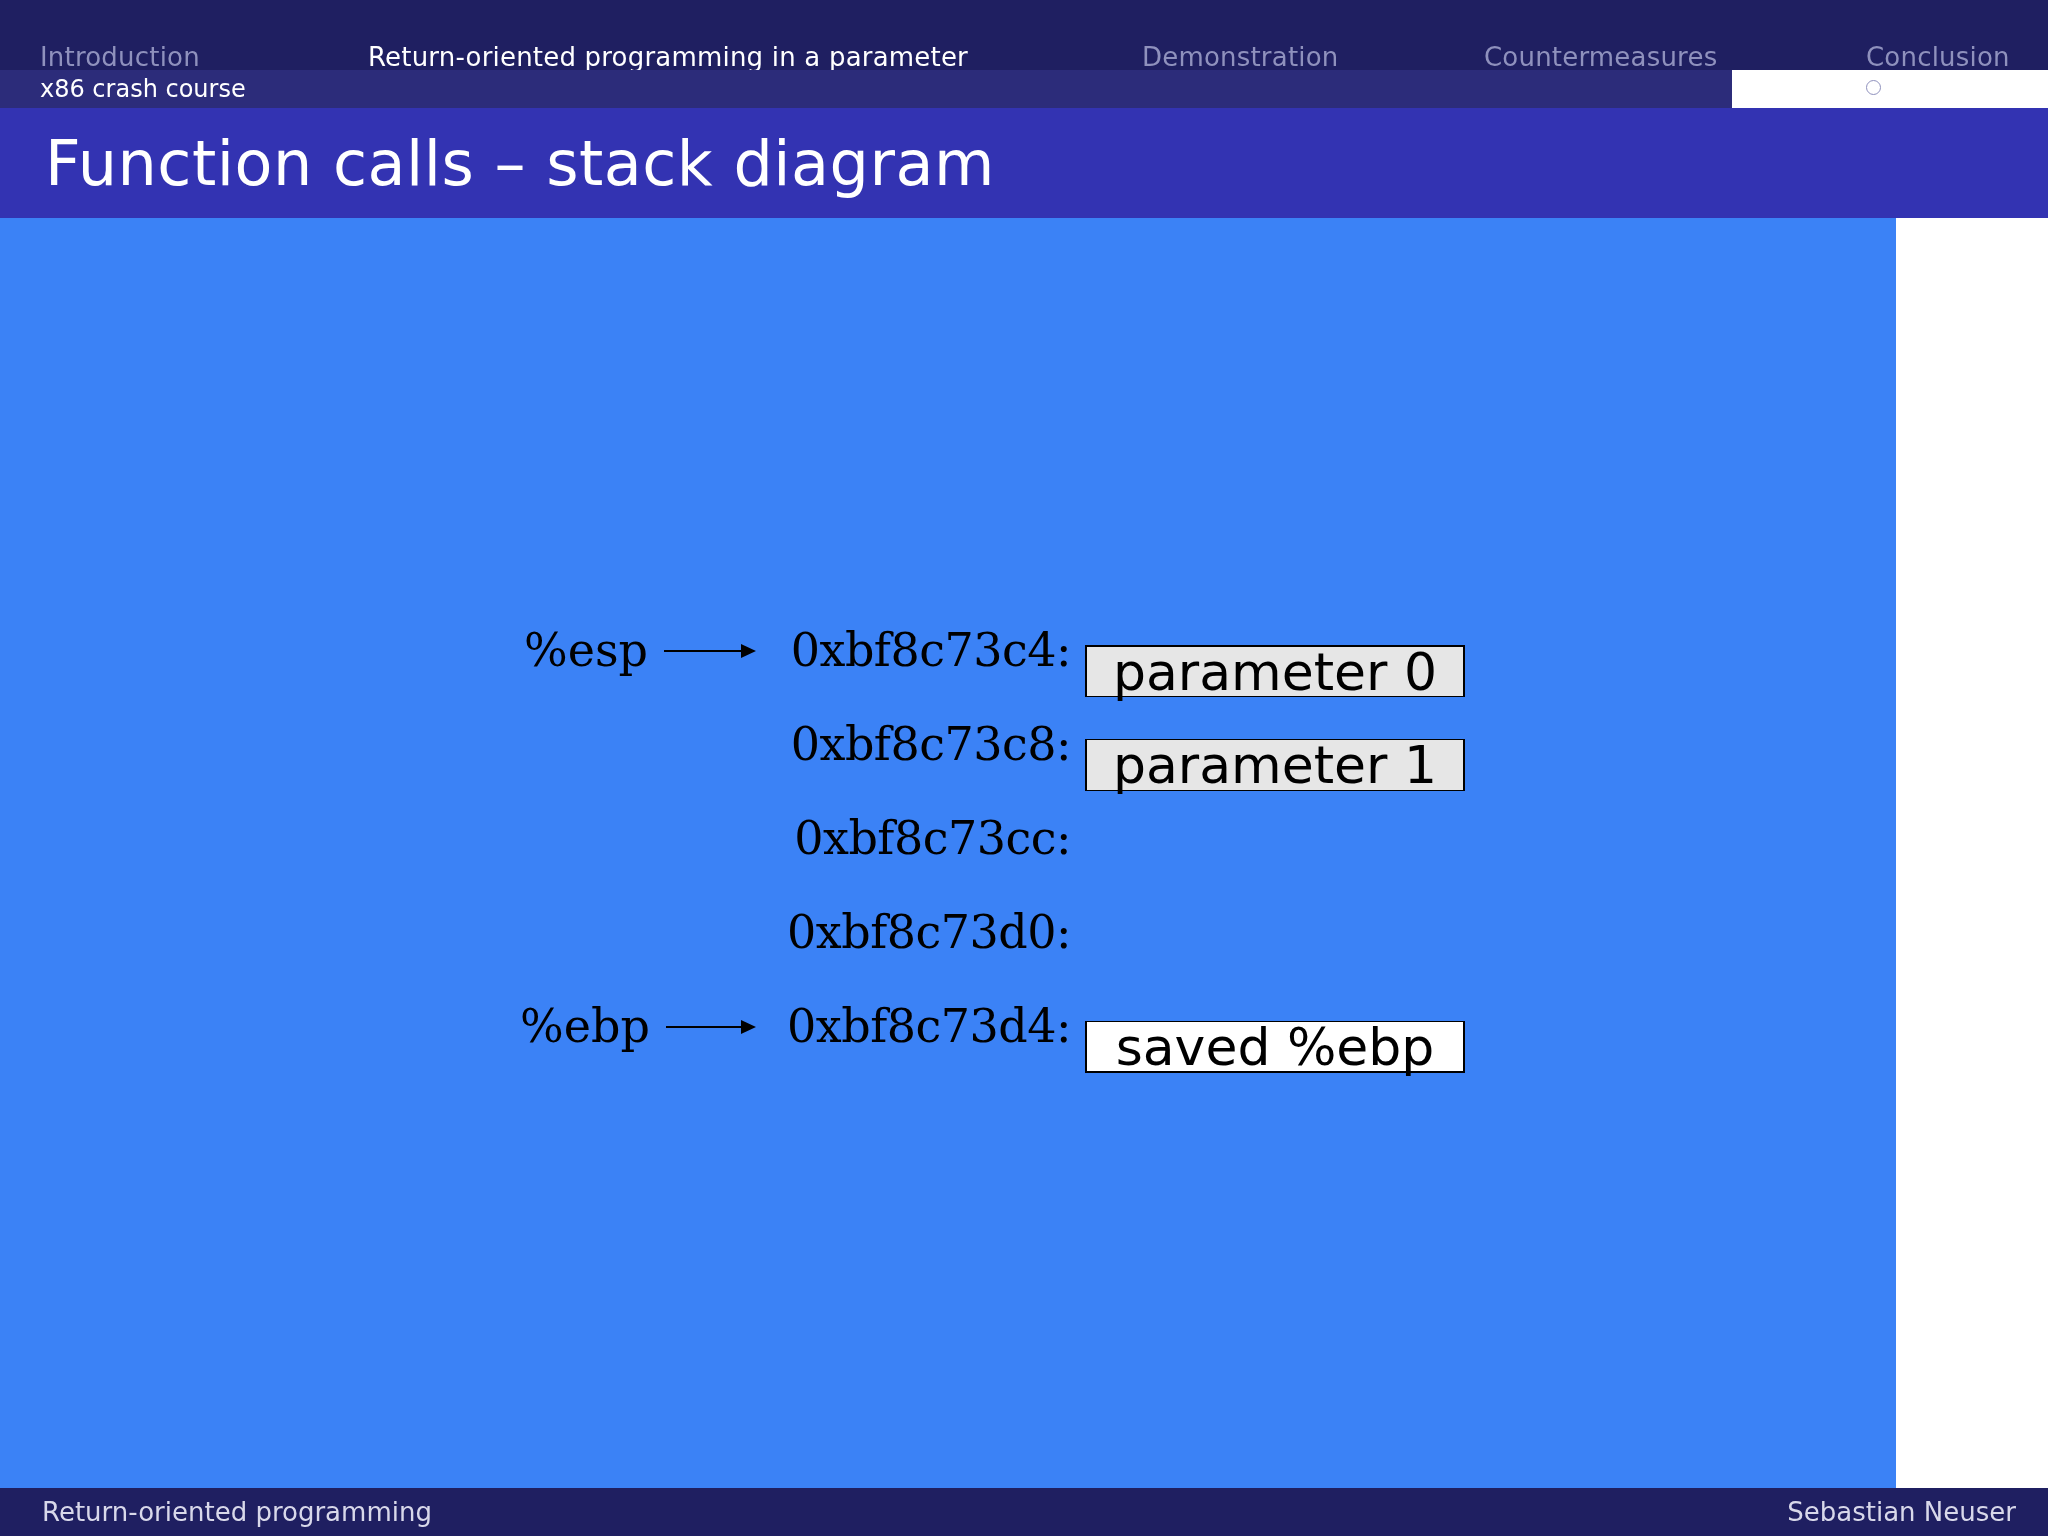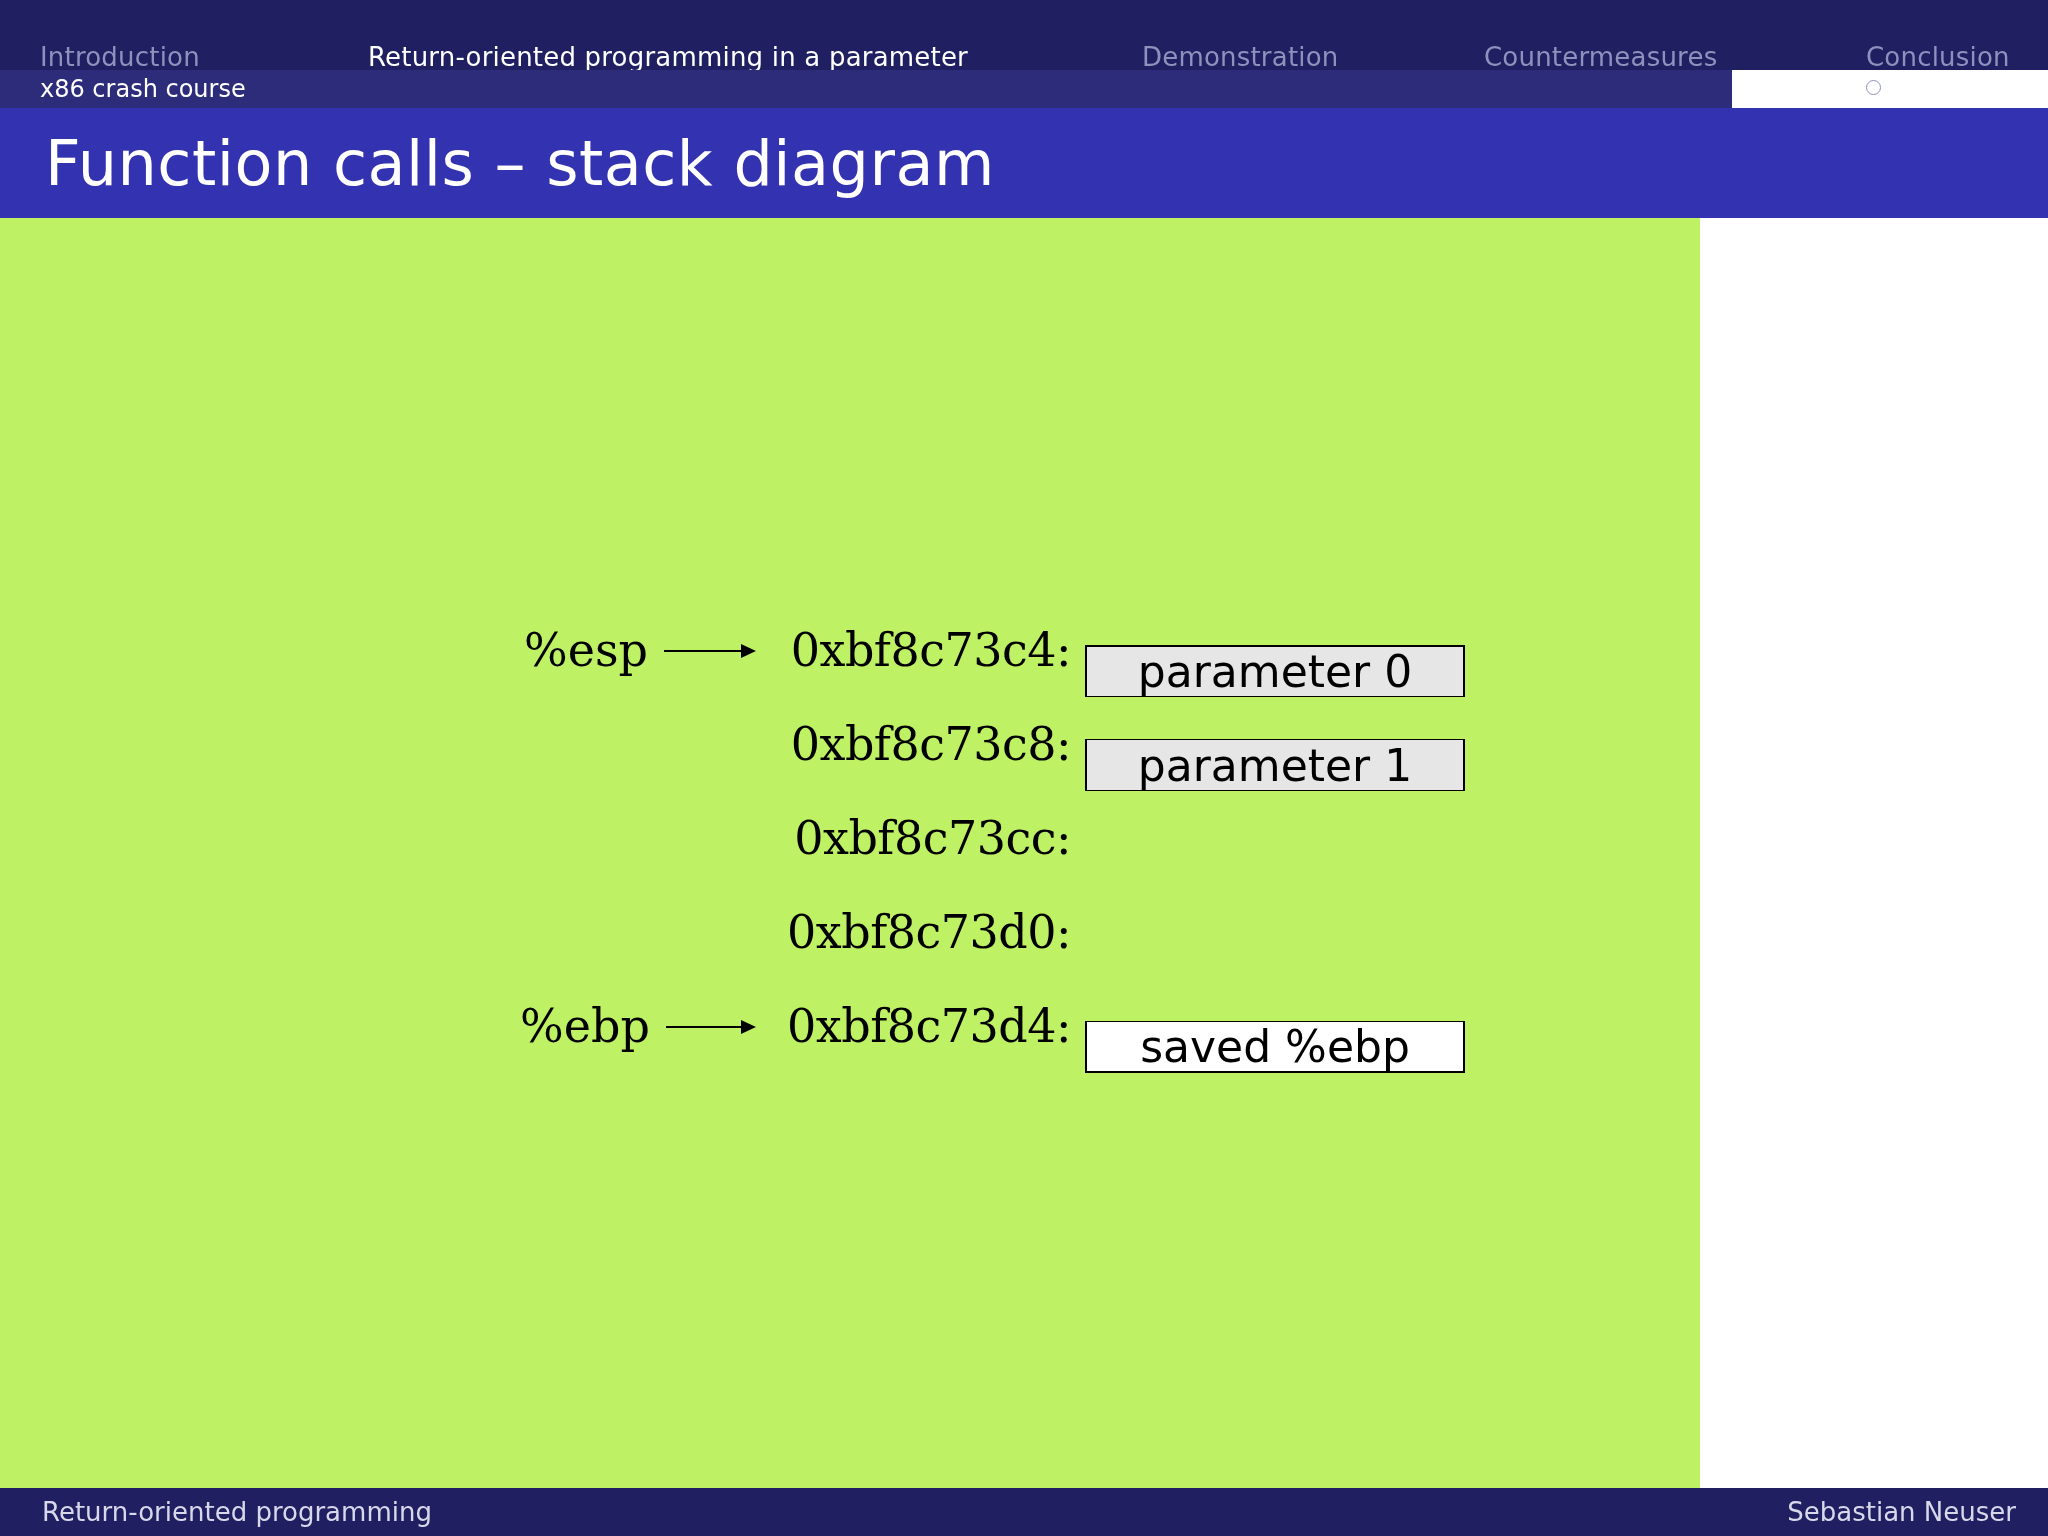--- a/index.html
+++ b/index.html
@@ -96,23 +96,23 @@
     color: #ffffff;
     white-space: nowrap;
     font-weight: normal;
     letter-spacing: 0.5px;
   }
 
   
   .slide-body {
     position: absolute;
     left: 0; top: 218px;
-    width: 1700px;
+    width: 1896px;
     height: 1270px;
-    background: #bef264;
+    background: #3b82f6;
   }
 
   .stack-figure {
     position: absolute;
     left: 520px;
     top: 385px;
     display: flex;
     flex-direction: column;
   }
 
@@ -183,21 +183,21 @@
     display: flex;
   }
   .cell {
     flex: 1;
     border: 2.6px solid #000000;
     border-bottom-width: 1.3px;
     display: flex;
     align-items: center;
     justify-content: center;
     box-sizing: border-box;
-    font-size: 44px;
+    font-size: 52px;
     color: #000000;
     background: #ffffff;
     white-space: nowrap;
     margin-top: 42px;
   }
   .stack-row:not(:first-child) .cell {
     border-top-width: 1.3px;
   }
   .stack-row:last-child .cell {
     border-bottom-width: 2.6px;

